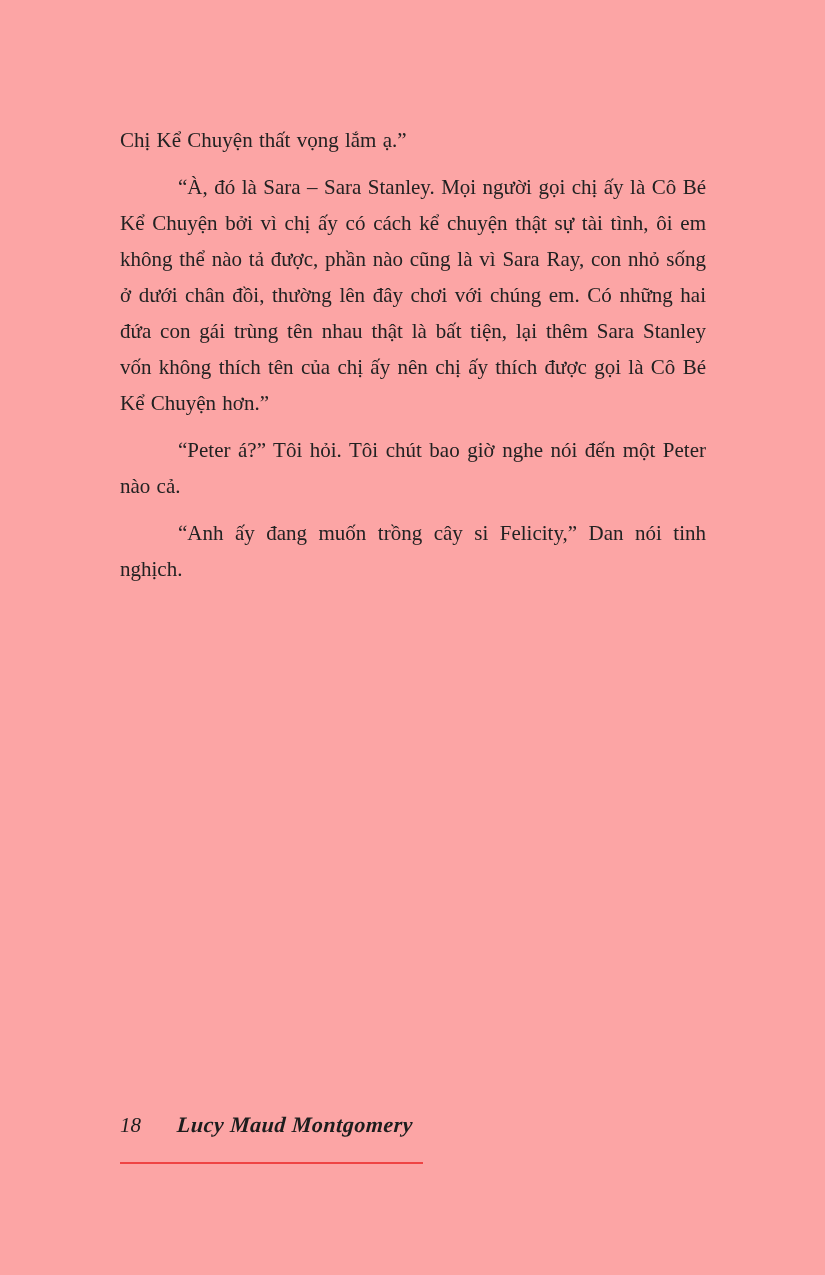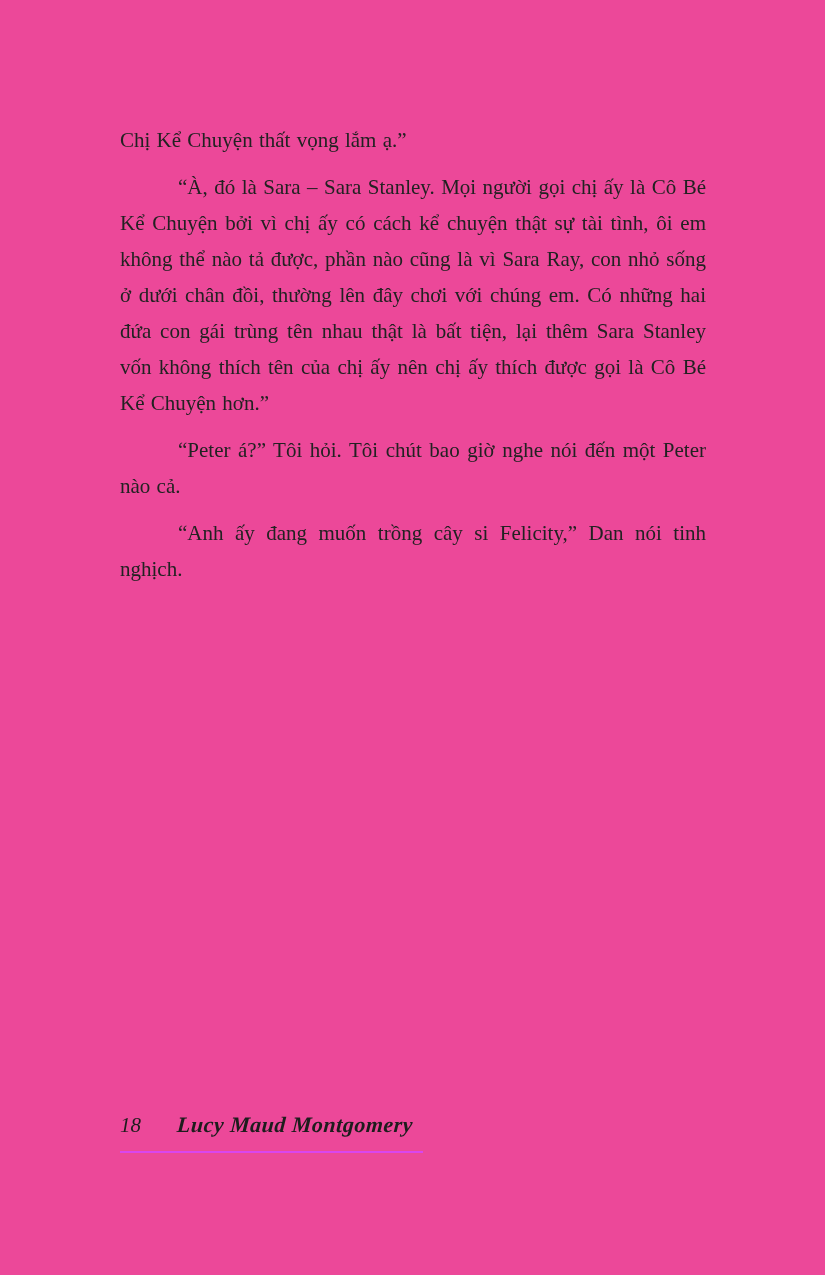--- a/index.html
+++ b/index.html
@@ -7,21 +7,21 @@
     width: 825px;
     height: 1275px;
     background: #ffffff;
     font-family: "Liberation Serif", serif;
     color: #222222;
   }
   .page {
     position: relative;
     width: 825px;
     height: 1275px;
-    background: #ec4899;
+    background: #fca5a5;
     overflow: hidden;
   }
   .text-block {
     position: absolute;
     left: 120px;
     top: 122px;
     width: 586px;
   }
   .text-block p {
     font-size: 21px;
@@ -33,22 +33,22 @@
   .text-block p.indent {
     text-indent: 58px;
   }
   .footer {
     position: absolute;
     left: 120px;
     top: 1112px;
     display: inline-flex;
     align-items: baseline;
     gap: 36px;
-    border-bottom: 2px solid #d946ef;
-    padding-bottom: 13px;
+    border-bottom: 2px solid #ef4444;
+    padding-bottom: 24px;
     padding-right: 10px;
   }
   .footer .page-number {
     font-style: italic;
     font-size: 21px;
     color: #1d1d1d;
   }
   .footer .running-title {
     font-style: italic;
     font-weight: bold;

